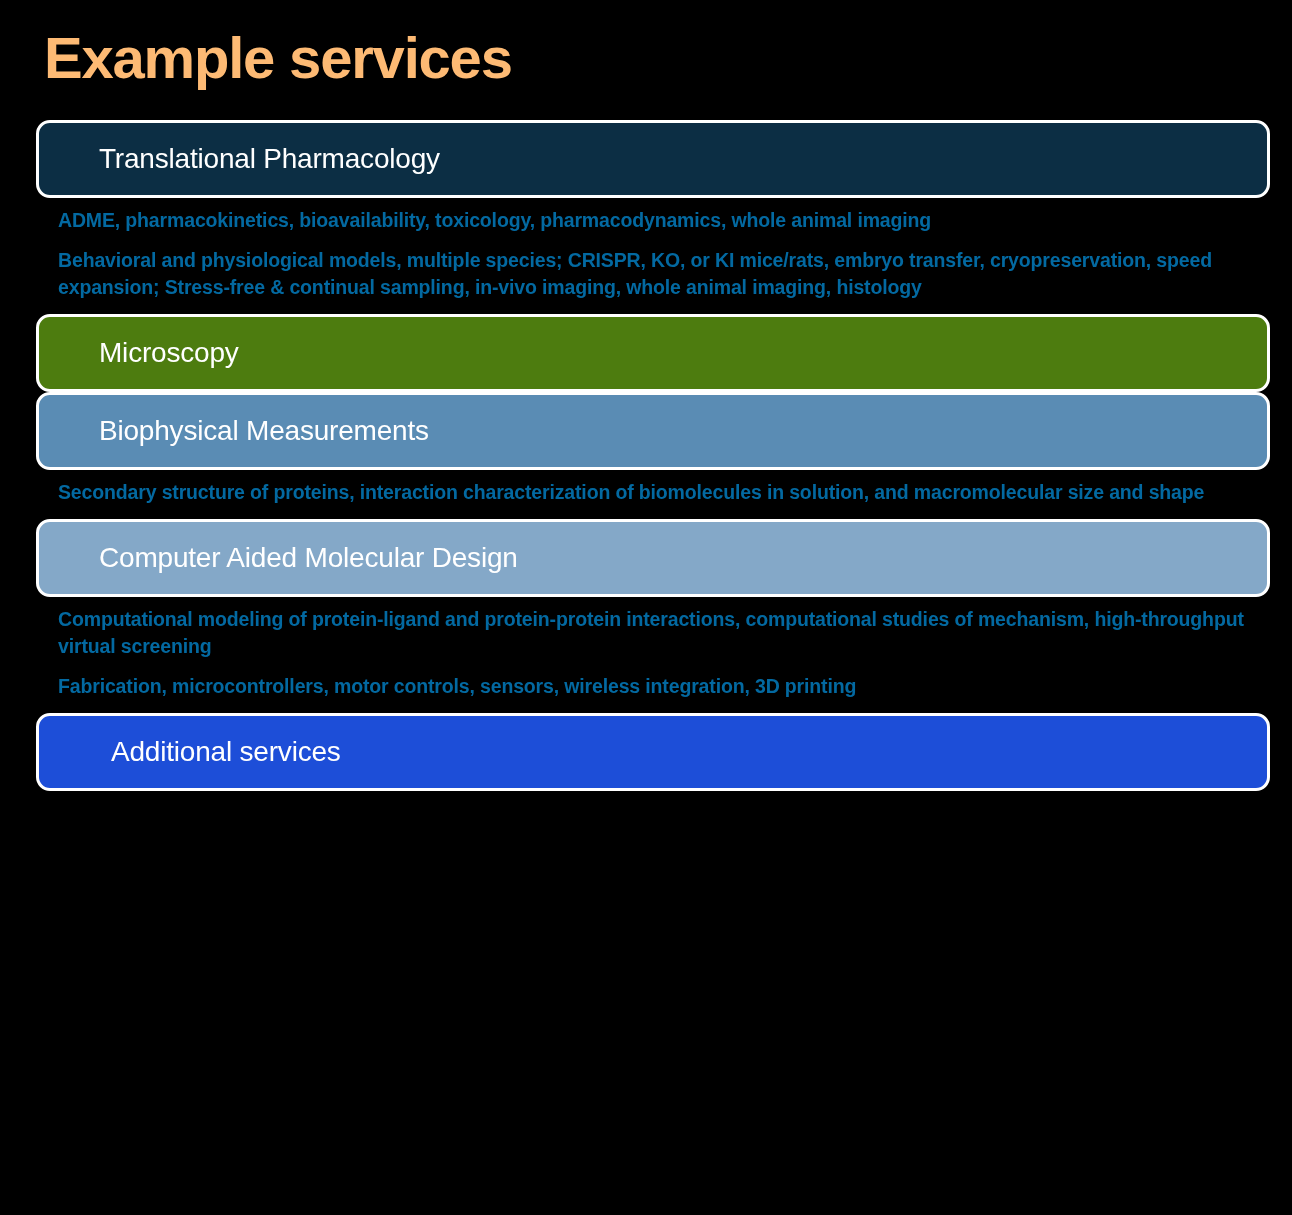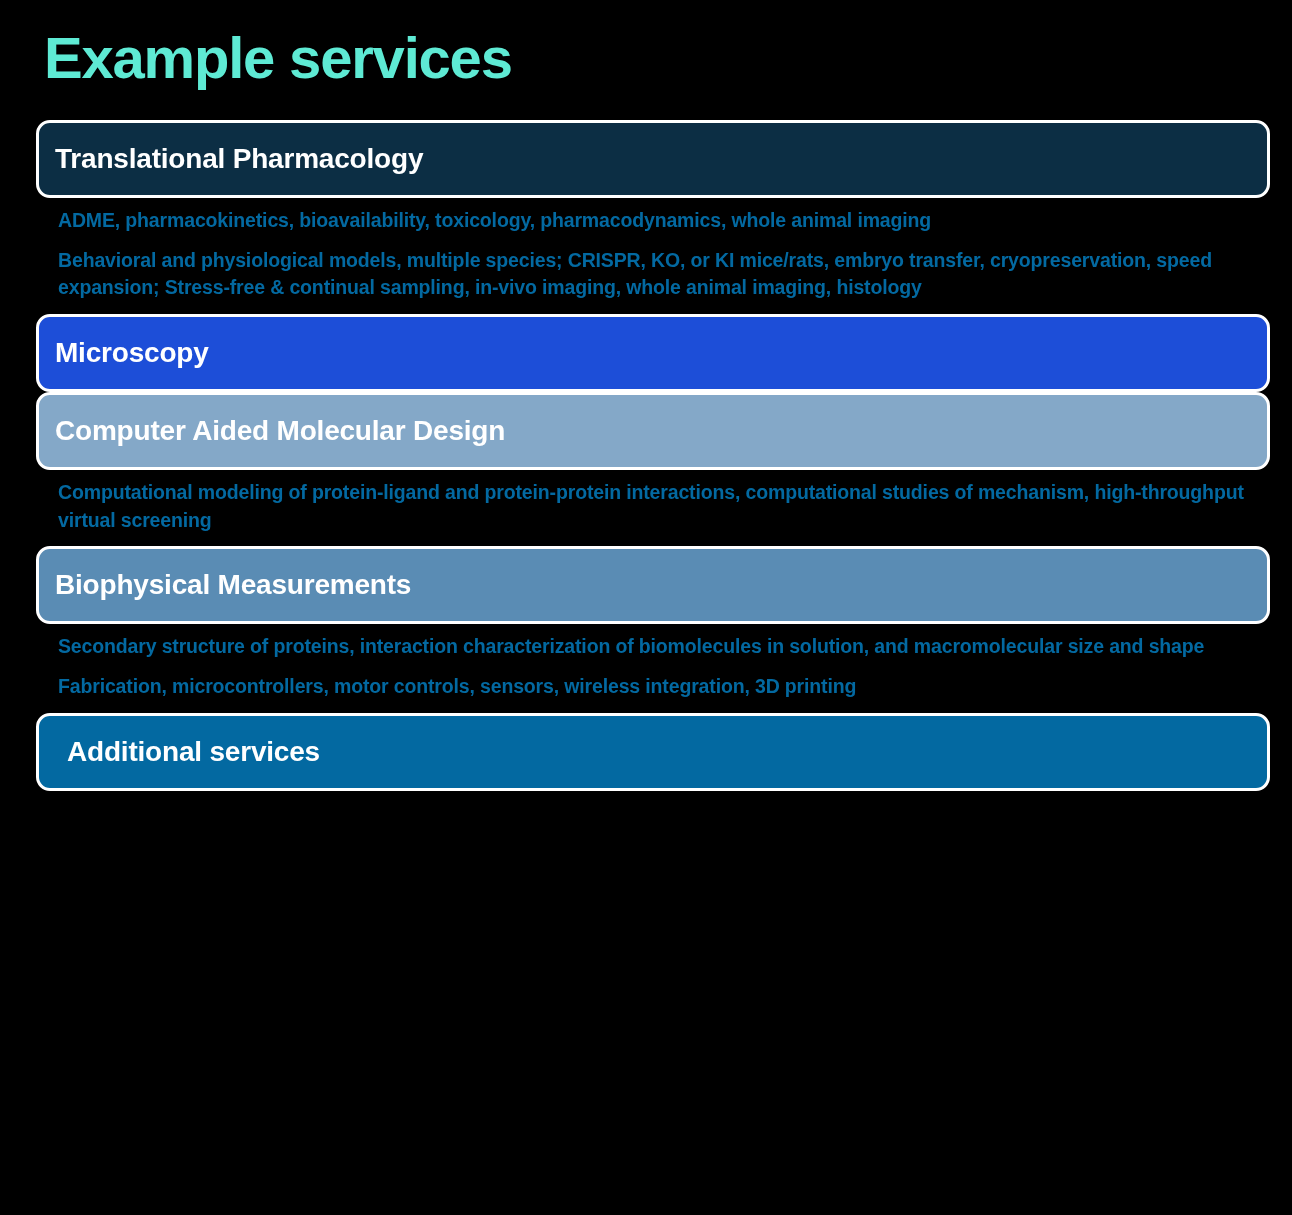--- a/index.html
+++ b/index.html
@@ -25,21 +25,21 @@
     padding: 0;
   }
 
   .page-title {
     position: absolute;
     left: 44px;
     top: 26px;
     font-size: 58px;
     font-weight: 700;
     letter-spacing: -1.2px;
-    color: #5eead4;
+    color: #fdba74;
     line-height: 1.1;
     white-space: nowrap;
   }
 
   .services-list {
     position: absolute;
     left: 0;
     top: 120px;
     width: 1292px;
   }
@@ -56,25 +56,26 @@
     border-radius: 14px;
     border: 3px solid #ffffff;
     display: flex;
     align-items: center;
     padding: 0 0 0 16px;
     overflow: hidden;
   }
 
   .service-bar-label {
     font-size: 28px;
-    font-weight: 700;
+    font-weight: 400;
     color: #ffffff;
     letter-spacing: -0.2px;
     line-height: 1;
     white-space: nowrap;
+    margin-left: 44px;
   }
 
   .service-desc {
     margin: 9px 40px 12px 58px;
     font-size: 19.5px;
     font-weight: 600;
     color: #0369a1;
     line-height: 1.42;
     letter-spacing: -0.15px;
   }
@@ -100,41 +101,41 @@
   <div class="service-block">
         <div class="service-bar" style="background: rgb(12, 46, 68);">
           <span class="service-bar-label">Translational Pharmacology</span>
         </div>
         <div class="service-desc">ADME, pharmacokinetics, bioavailability, toxicology, pharmacodynamics, whole animal imaging</div>
       </div>
       <div class="service-block">
         <div class="service-desc">Behavioral and physiological models, multiple species; CRISPR, KO, or KI mice/rats, embryo transfer, cryopreservation, speed expansion; Stress-free &amp; continual sampling, in-vivo imaging, whole animal imaging, histology</div>
       </div>
       <div class="service-block">
-        <div class="service-bar" style="background: #1d4ed8;">
+        <div class="service-bar" style="background: #4d7c0f;">
           <span class="service-bar-label">Microscopy</span>
         </div>
+      </div>
+      <div class="service-block">
+        <div class="service-bar" style="background: rgb(90, 140, 180);">
+          <span class="service-bar-label">Biophysical Measurements</span>
+        </div>
+        <div class="service-desc">Secondary structure of proteins, interaction characterization of biomolecules in solution, and macromolecular size and shape</div>
       </div>
       <div class="service-block">
         <div class="service-bar" style="background: rgb(132, 168, 200);">
           <span class="service-bar-label">Computer Aided Molecular Design</span>
         </div>
         <div class="service-desc">Computational modeling of protein-ligand and protein-protein interactions, computational studies of mechanism, high-throughput virtual screening</div>
       </div>
       <div class="service-block">
-        <div class="service-bar" style="background: rgb(90, 140, 180);">
-          <span class="service-bar-label">Biophysical Measurements</span>
-        </div>
-        <div class="service-desc">Secondary structure of proteins, interaction characterization of biomolecules in solution, and macromolecular size and shape</div>
-      </div>
-      <div class="service-block">
         <div class="service-desc">Fabrication, microcontrollers, motor controls, sensors, wireless integration, 3D printing</div>
       </div>
       <div class="service-block">
-        <div class="service-bar" style="background: #0369a1; padding-left: 28px;">
+        <div class="service-bar" style="background: #1d4ed8; padding-left: 28px;">
           <span class="service-bar-label">Additional services</span>
         </div>
         <div class="service-desc empty"></div>
       </div>
       <div class="spacer-bottom"></div>
     </div>
 
 </div>
 
 </body></html>

